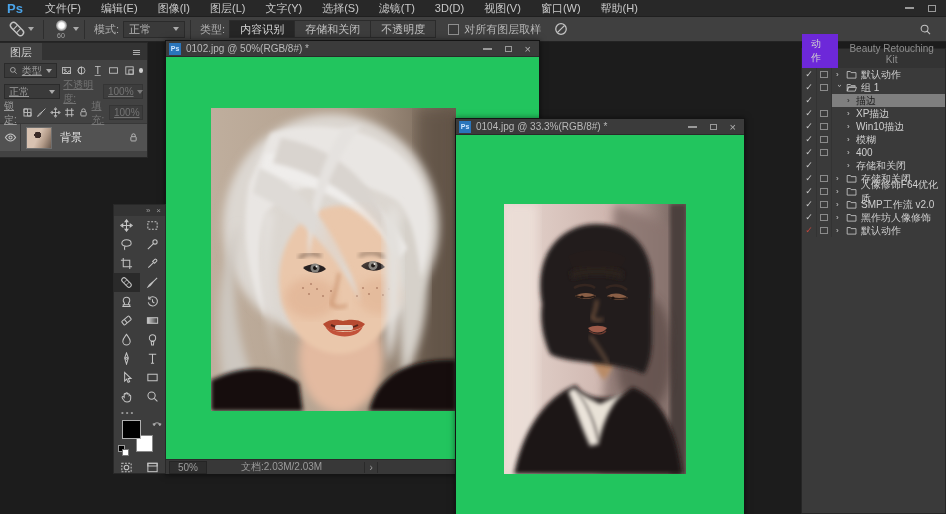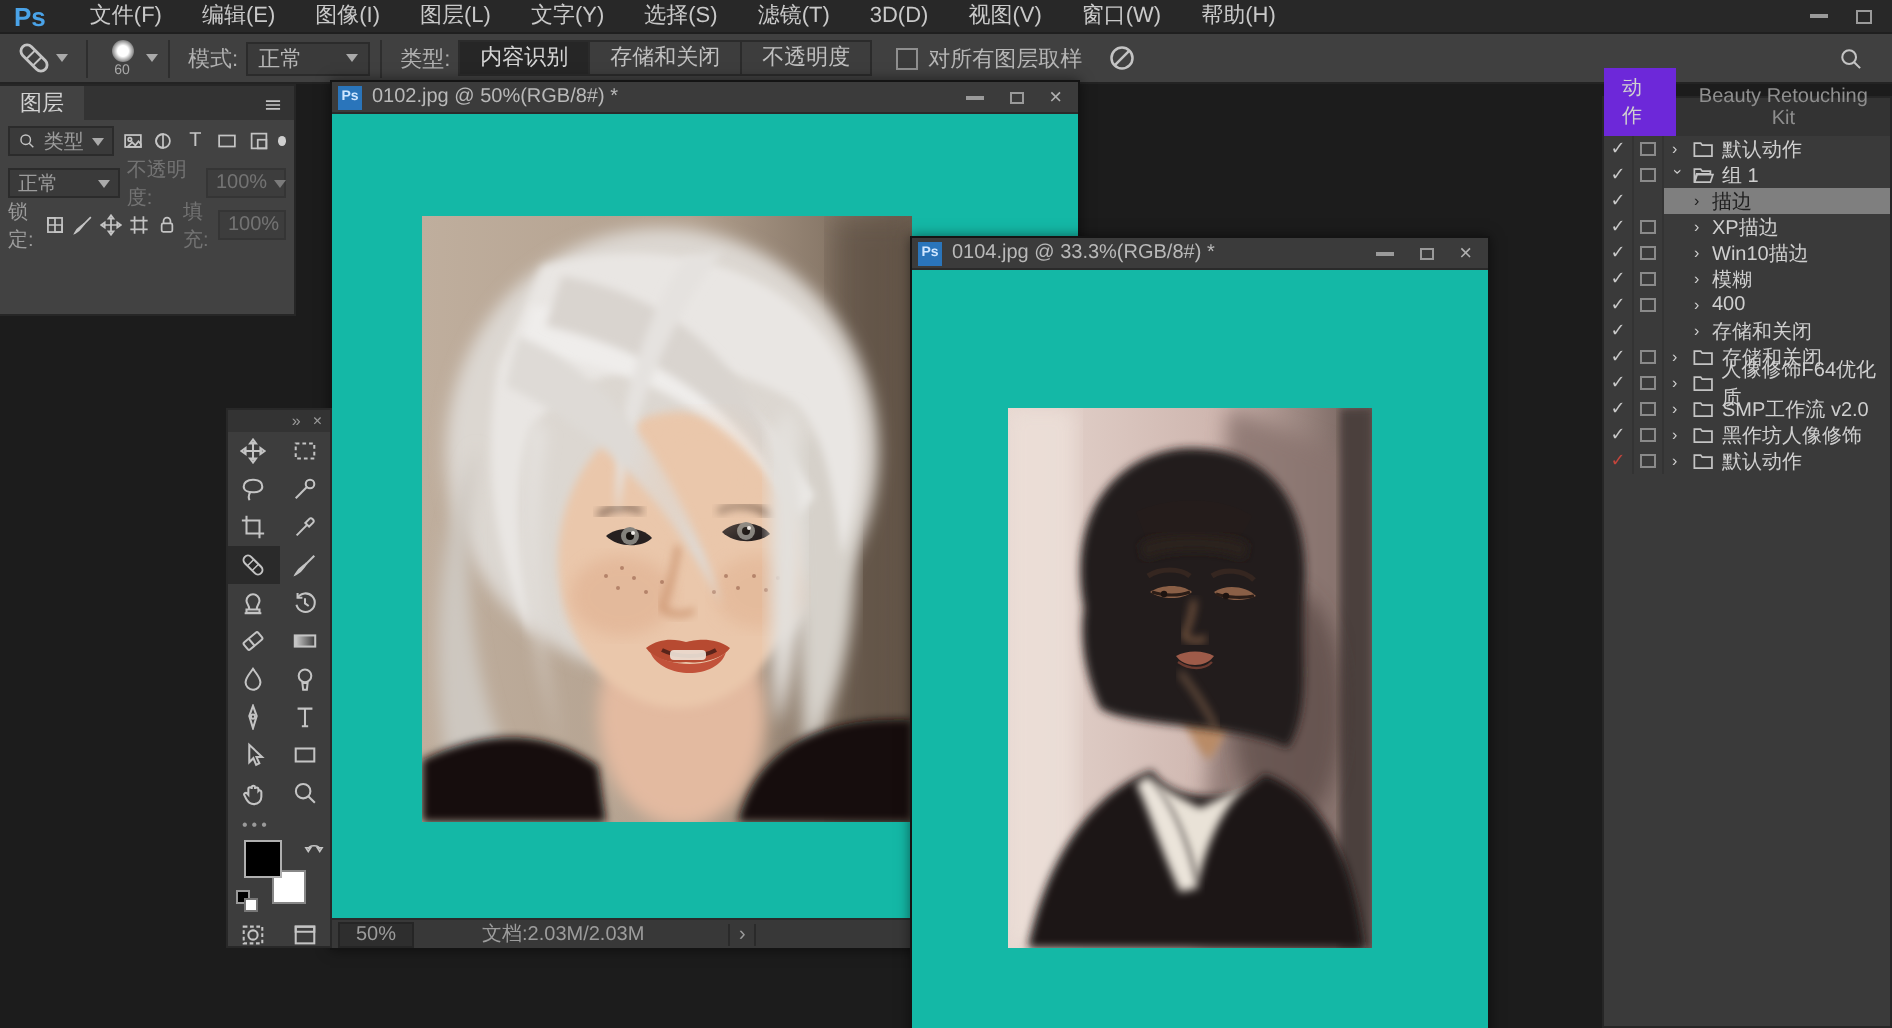--- a/index.html
+++ b/index.html
@@ -36,21 +36,21 @@
   .seg-btn.sel { background:#262626; color:#d6d6d6; }
   .checkbox { width:11px; height:11px; border:1px solid #8f8f8f; background:#3a3a3a; margin:0 5px 0 12px; }
   .ob-search { margin-left:auto; padding-right:14px; }
 
   
   .layers-panel { position:absolute; left:0; top:42px; width:148px; height:116px; background:#424242;
                   border:1px solid #262626; border-left:none; font-size:10px; }
   .lp-tabbar { height:17px; background:#333333; display:flex; align-items:flex-end; }
   .lp-tab { background:#424242; color:#d2d2d2; font-size:11px; padding:2px 10px 2px 10px; height:17px; line-height:14px; }
   .lp-menu { margin-left:auto; padding:2px 5px; }
-  .lp-row { display:flex; align-items:center; height:21px; padding:0 4px; gap:3px; color:#9c9c9c; }
+  .lp-row { display:flex; align-items:center; height:21px; padding:0 4px; gap:3px; color:#9c9c9c;text-decoration:underline; }
   .lp-mini { display:flex; align-items:center; justify-content:space-between; gap:3px; background:#3a3a3a;
              border:1px solid #2b2b2b; height:15px; padding:0 4px; }
   .dim { opacity:.55; }
   .lp-filter-ic { display:flex; align-items:center; justify-content:center; width:15px; height:15px; }
   .pin-dot { width:5px; height:5px; border-radius:50%; background:#cfcfcf; margin-left:auto; }
   .layer-row { display:flex; align-items:center; height:28px; background:#525252; border-top:1px solid #383838; }
   .eye-cell { width:21px; display:flex; align-items:center; justify-content:center; align-self:stretch;
               border-right:1px solid #3a3a3a; }
   .layer-thumb { width:26px; height:22px; margin-left:5px; border:1px solid #6e6e6e;
        background:
@@ -72,21 +72,21 @@
   .swatches { position:relative; height:40px; }
   .sw-back { position:absolute; left:22px; top:17px; width:17px; height:17px; background:#fff; border:1px solid #888; }
   .sw-front { position:absolute; left:8px; top:2px; width:19px; height:19px; background:#000; border:1px solid #b0b0b0; }
   .sw-swap { position:absolute; right:3px; top:1px; }
   .sw-mini { position:absolute; left:4px; bottom:2px; width:11px; height:11px; }
   .sw-mini .b { position:absolute; left:0; top:0; width:7px; height:7px; background:#000; border:1px solid #999; }
   .sw-mini .w { position:absolute; right:0; bottom:0; width:7px; height:7px; background:#fff; border:1px solid #777; }
   .tb-bottom { display:flex; justify-content:space-around; align-items:center; height:18px; }
 
   
-  .doc-win { position:absolute; background:#14b8a6; border:1px solid #141414; box-shadow:0 0 6px rgba(0,0,0,.5); }
+  .doc-win { position:absolute; background:#22c55e; border:1px solid #141414; box-shadow:0 0 6px rgba(0,0,0,.5); }
   .dw1 { left:165px; top:40px; width:375px; height:435px; z-index:2; }
   .dw2 { left:455px; top:118px; width:290px; height:401px; z-index:4; }
   .dw-title { height:16px; background:#3b3b3b; display:flex; align-items:center; font-size:10px; color:#b9b9b9;
               border-bottom:1px solid #2a2a2a; }
   .dw-badge { width:12px; height:12px; background:#2a75bb; color:#cfe6ff; font-size:7px; font-weight:bold;
               display:flex; align-items:center; justify-content:center; margin:0 5px 0 3px; }
   .dw-ctrls { margin-left:auto; display:flex; align-items:center; gap:13px; padding-right:8px; color:#b0b0b0; }
   .dw-ctrls .wc-max { width:7px; height:6px; }
   .dw-close { font-size:11px; line-height:10px; }
   .canvas-img { position:absolute; }
@@ -399,20 +399,34 @@
           </svg>
         </span>
       <span>
           <svg class="i" style="width:11px;height:11px">
             <use href="#i-lock"></use>
           </svg>
         </span>
       <span class="dim">填充:</span>
       <span class="lp-mini dim" style="width:34px">
         <span>100%</span>
+      </span>
+    </div>
+    <div class="layer-row">
+      <span class="eye-cell">
+        <svg class="i" style="width:13px;height:13px">
+            <use href="#i-eye"></use>
+          </svg>
+      </span>
+      <span class="layer-thumb"></span>
+      <span class="layer-name">背景</span>
+      <span class="layer-lock">
+        <svg class="i" style="width:11px;height:11px">
+            <use href="#i-lock"></use>
+          </svg>
       </span>
     </div>
   </div>
 
   <div class="doc-win dw1">
     <div class="dw-title">
       <span class="dw-badge">Ps</span>
       <span>0102.jpg @ 50%(RGB/8#) *</span>
       <span class="dw-ctrls">
         <span class="wc-min"></span>

